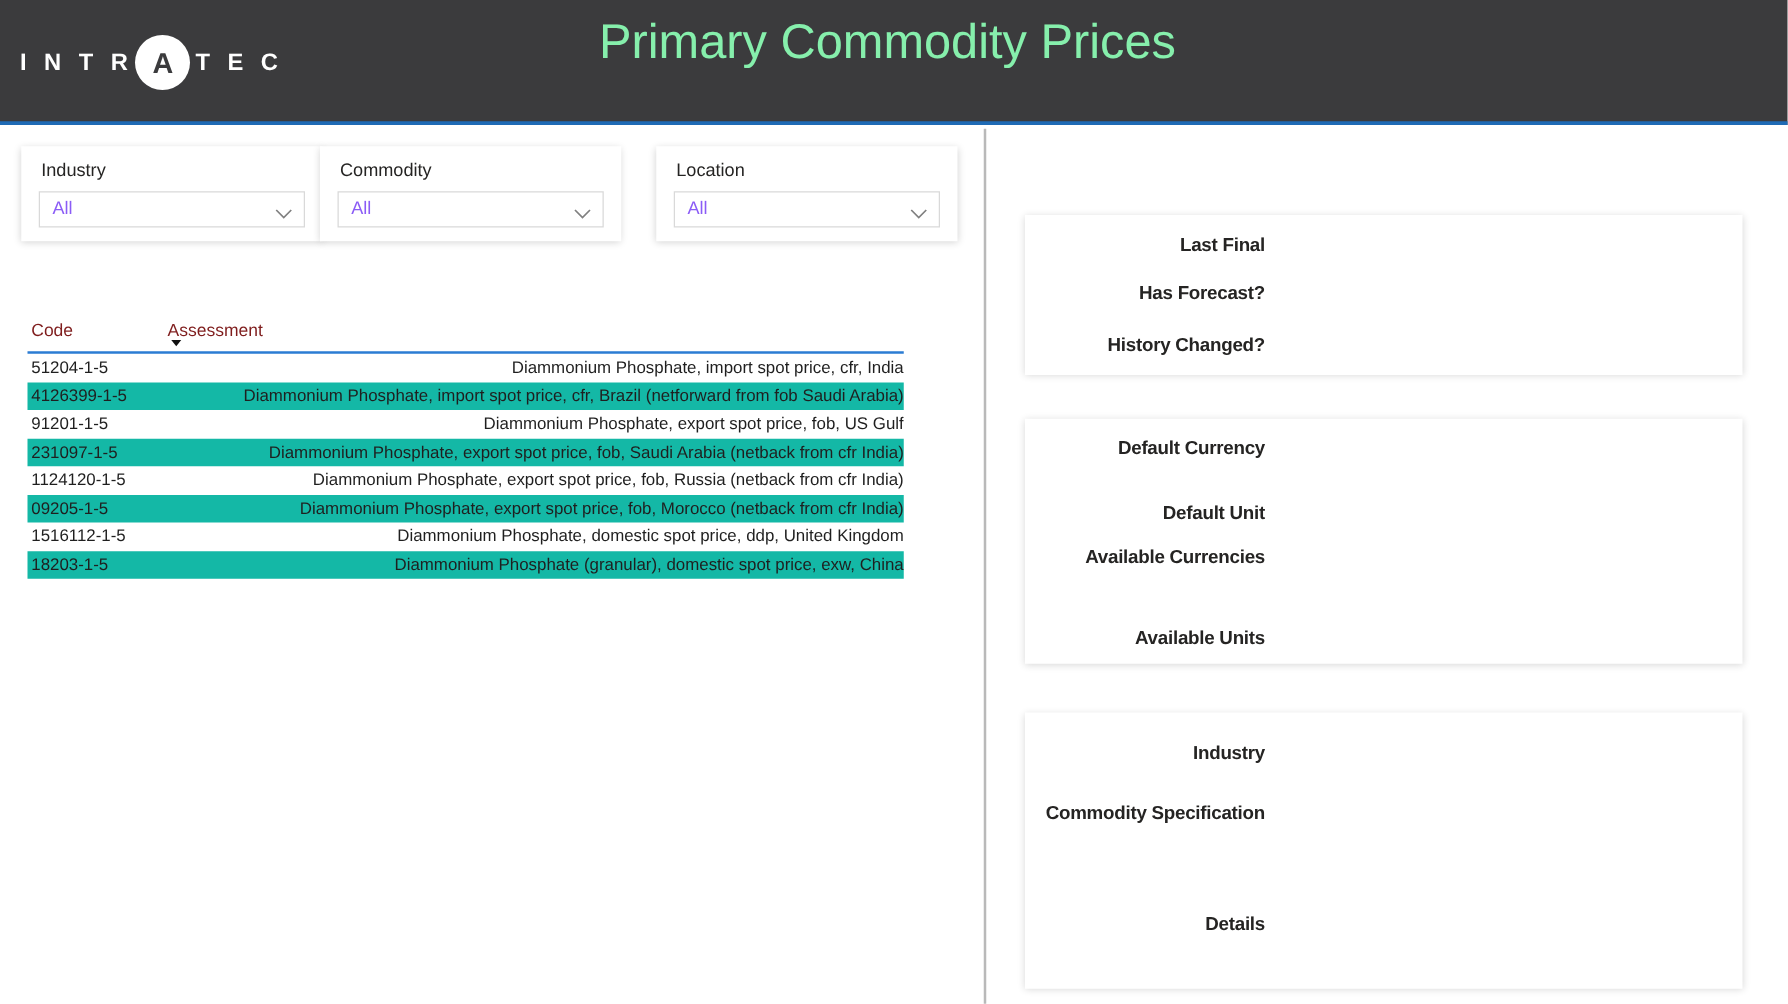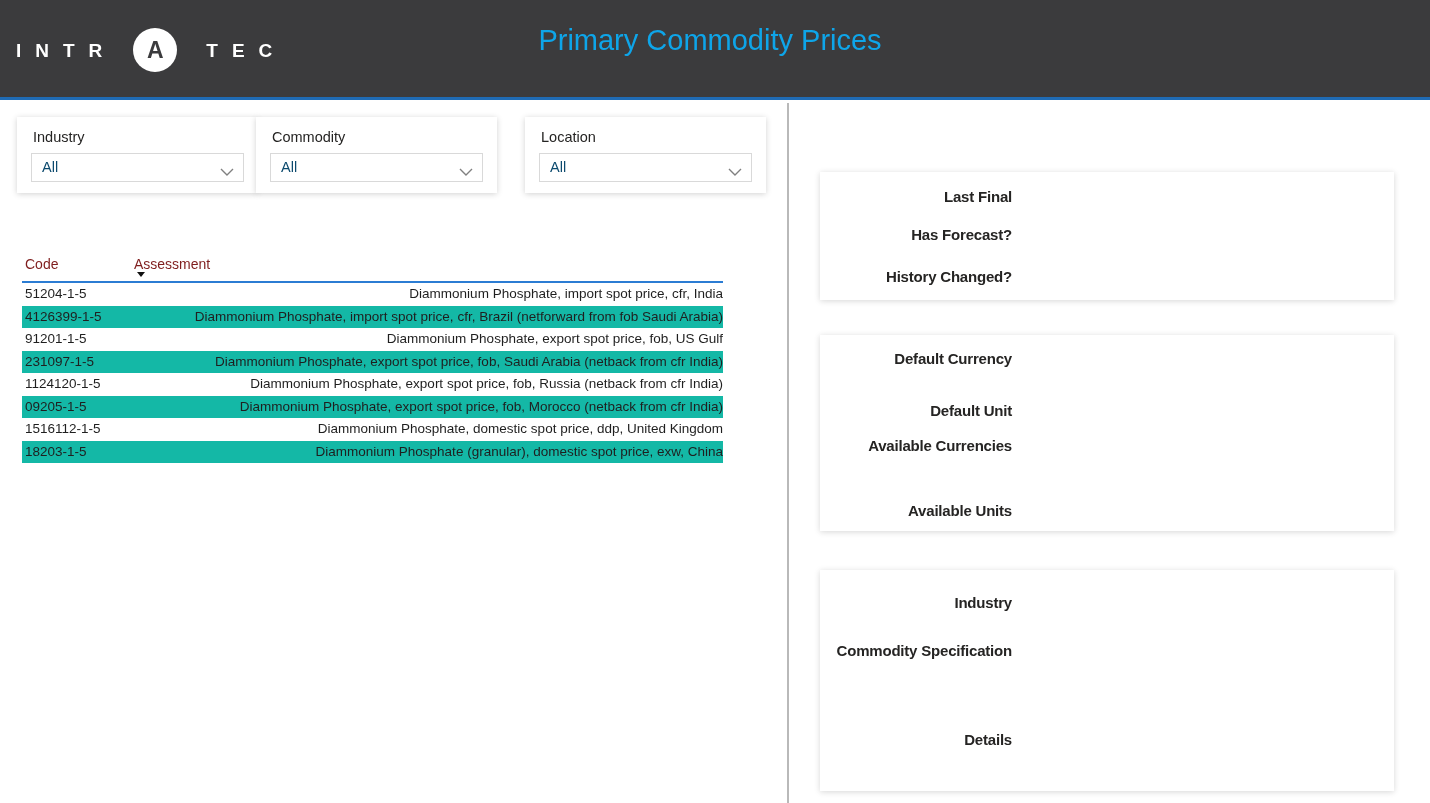--- a/index.html
+++ b/index.html
@@ -3,39 +3,39 @@
 <meta charset="utf-8">
 <style>
   * { margin:0; padding:0; box-sizing:border-box; }
   html,body { width:1430px; height:803px; overflow:hidden; background:#fff;
     font-family:"Liberation Sans", sans-serif; }
 
   
   .app-header { position:absolute; left:0; top:0; width:1430px; height:100px;
     background:#3b3b3d; border-bottom:3px solid #1f6bb5; }
   .logo { position:absolute; left:16px; top:26px; height:48px; display:flex;
-    align-items:center; color:#fff;gap:25px; }
+    align-items:center; color:#fff; }
   .logo-text { font-size:19px; font-weight:700; letter-spacing:14px; padding-top:2px; }
   .logo-circle { width:44px; height:44px; border-radius:50%; background:#fff;
     color:#3b3b3d; display:flex; align-items:center; justify-content:center;
     font-size:23px; font-weight:700; margin:0 4px 0 -8px; }
-  .page-title { position:absolute; left:0; top:24px; width:1420px; text-align:center;
-    color:#0ea5e9; font-size:29px; font-weight:300; }
+  .page-title { position:absolute; left:0; top:12px; width:1420px; text-align:center;
+    color:#86efac; font-size:39px; font-weight:300; }
 
   
   .main { position:absolute; left:0; top:103px; width:1410px; height:700px; background:#fff; }
   .v-divider { position:absolute; left:787px; top:0; width:2px; height:700px; background:#b9b9b9; }
 
   
   .filter-card { position:absolute; top:14px; width:241px; height:76px; background:#fff;
     box-shadow:0 1px 6px rgba(0,0,0,0.18); }
   .filter-card .f-label { position:absolute; left:16px; top:12px; font-size:14.5px; color:#252423; }
   .dropdown { position:absolute; left:14px; right:14px; top:36px; height:29px;
     border:1px solid #d9d9d9; background:#fff; cursor:pointer; }
-  .dropdown .dd-value { position:absolute; left:10px; top:5px; font-size:14.5px; color:#0c4a6e; }
+  .dropdown .dd-value { position:absolute; left:10px; top:5px; font-size:14.5px; color:#8b5cf6; }
   .dropdown .chev { position:absolute; right:9px; top:9px; }
 
   
   .tbl { position:absolute; left:22px; top:150px; width:701px; font-size:13.5px; color:#1f1f1f; }
   .thead { display:flex; height:30px; border-bottom:2px solid #2b7cd3; font-size:14px; color:#7f1d1d; }
   .th { padding:3px 0 0 3px; cursor:pointer; position:relative; }
   .th.code { width:109px; }
   .th.assess { flex:1; }
   .sort-arrow { position:absolute; left:6px; top:19px; width:0; height:0;
     border-left:4px solid transparent; border-right:4px solid transparent;

